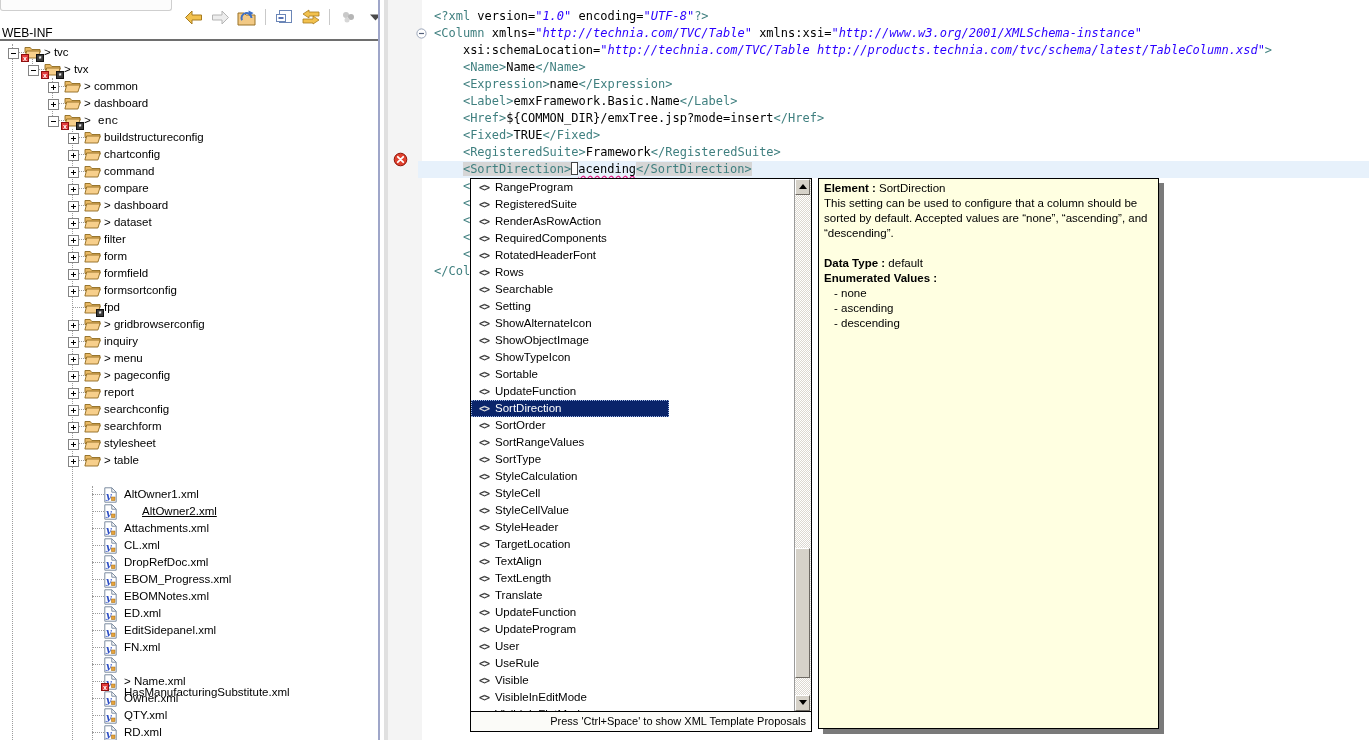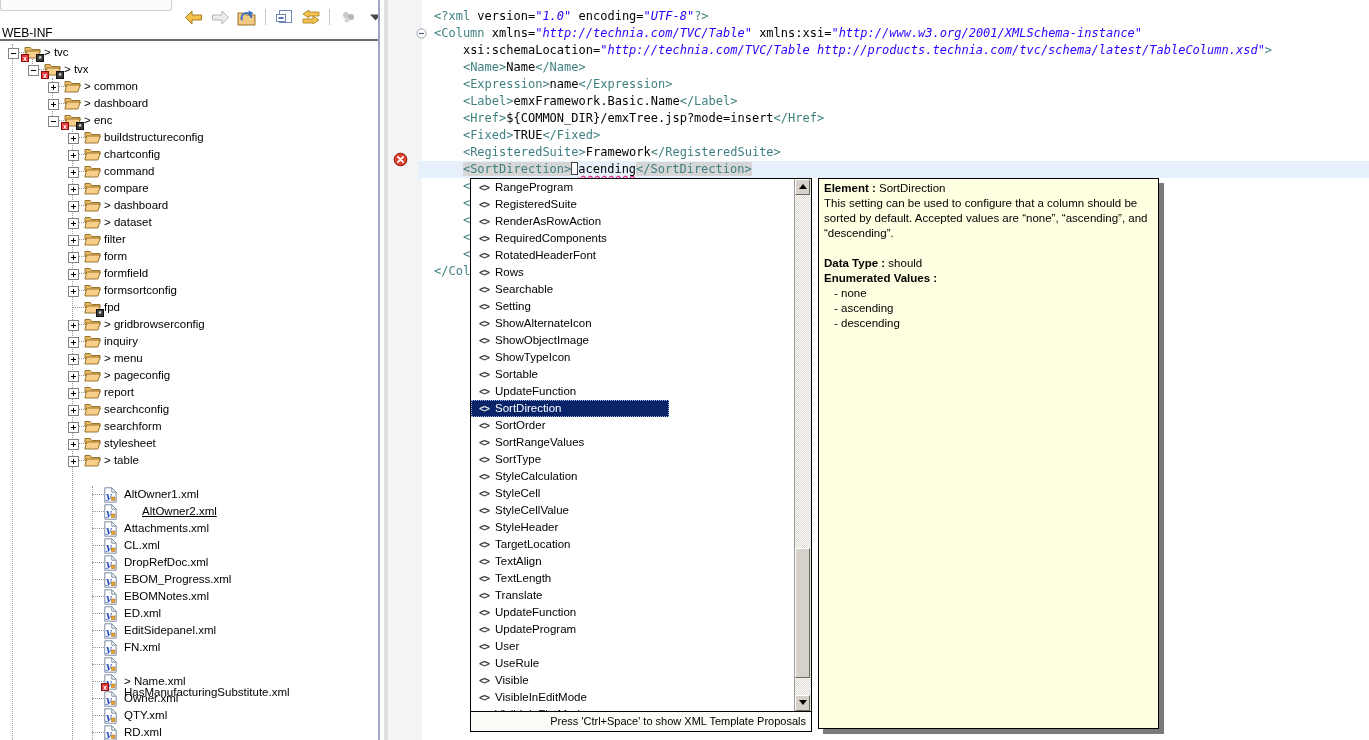--- a/index.html
+++ b/index.html
@@ -191,21 +191,21 @@
         </div>
         <div class="trow" style="top: 68px;">
           <div class="hline" style="left: 52px; width: 14px;"></div>
           <span class="exp" style="left: 48px;">
             <i class="h"></i>
           </span>
           <span class="ticon" style="left: 64px;"><svg width="17" height="14" viewBox="0 0 17 14">
               <path d="M1 2.5h5.2l1.6 2H16v3H1z" fill="#E9B964" stroke="#8F6A1F" stroke-width=".9"></path>
               <path d="M2.6 6h13.6l-2.3 7H.9z" fill="#F7CF8B" stroke="#8F6A1F" stroke-width=".9"></path>
             </svg><span class="bdg x">x</span><span class="bdg a">*</span></span>
-          <span class="lbl" style="left: 84px;">&gt; enc</span>
+          <span class="lbl" style="left: 84px; font-family: Liberation Mono, monospace;">&gt; enc</span>
         </div>
         <div class="trow" style="top: 85px;">
           <div class="hline" style="left: 72px; width: 14px;"></div>
           <span class="exp" style="left: 68px;">
             <i class="h"></i>
             <i class="v"></i>
           </span>
           <span class="ticon" style="left: 84px;"><svg width="17" height="14" viewBox="0 0 17 14">
               <path d="M1 2.5h5.2l1.6 2H16v3H1z" fill="#E9B964" stroke="#8F6A1F" stroke-width=".9"></path>
               <path d="M2.6 6h13.6l-2.3 7H.9z" fill="#F7CF8B" stroke="#8F6A1F" stroke-width=".9"></path>
@@ -767,21 +767,21 @@
             </div>
         </div>
       </div>
       <div class="ac-status">Press 'Ctrl+Space' to show XML Template Proposals</div>
     </div>
 
     <div class="doc-tip">
       <div><b>Element :</b> <span>SortDirection</span></div>
       <div>This setting can be used to configure that a column should be sorted by default. Accepted values are “none”, “ascending”, and “descending”.</div>
       <div class="tt-spacer"></div>
-      <div><b>Data Type :</b> <span>should</span></div>
+      <div><b>Data Type :</b> <span>default</span></div>
       <div><b>Enumerated Values :</b></div>
       <div id="enum-list">
           <div class="tt-enum-item">- none</div>
           <div class="tt-enum-item">- ascending</div>
           <div class="tt-enum-item">- descending</div>
         </div>
     </div>
   </div>
 </div>
 

